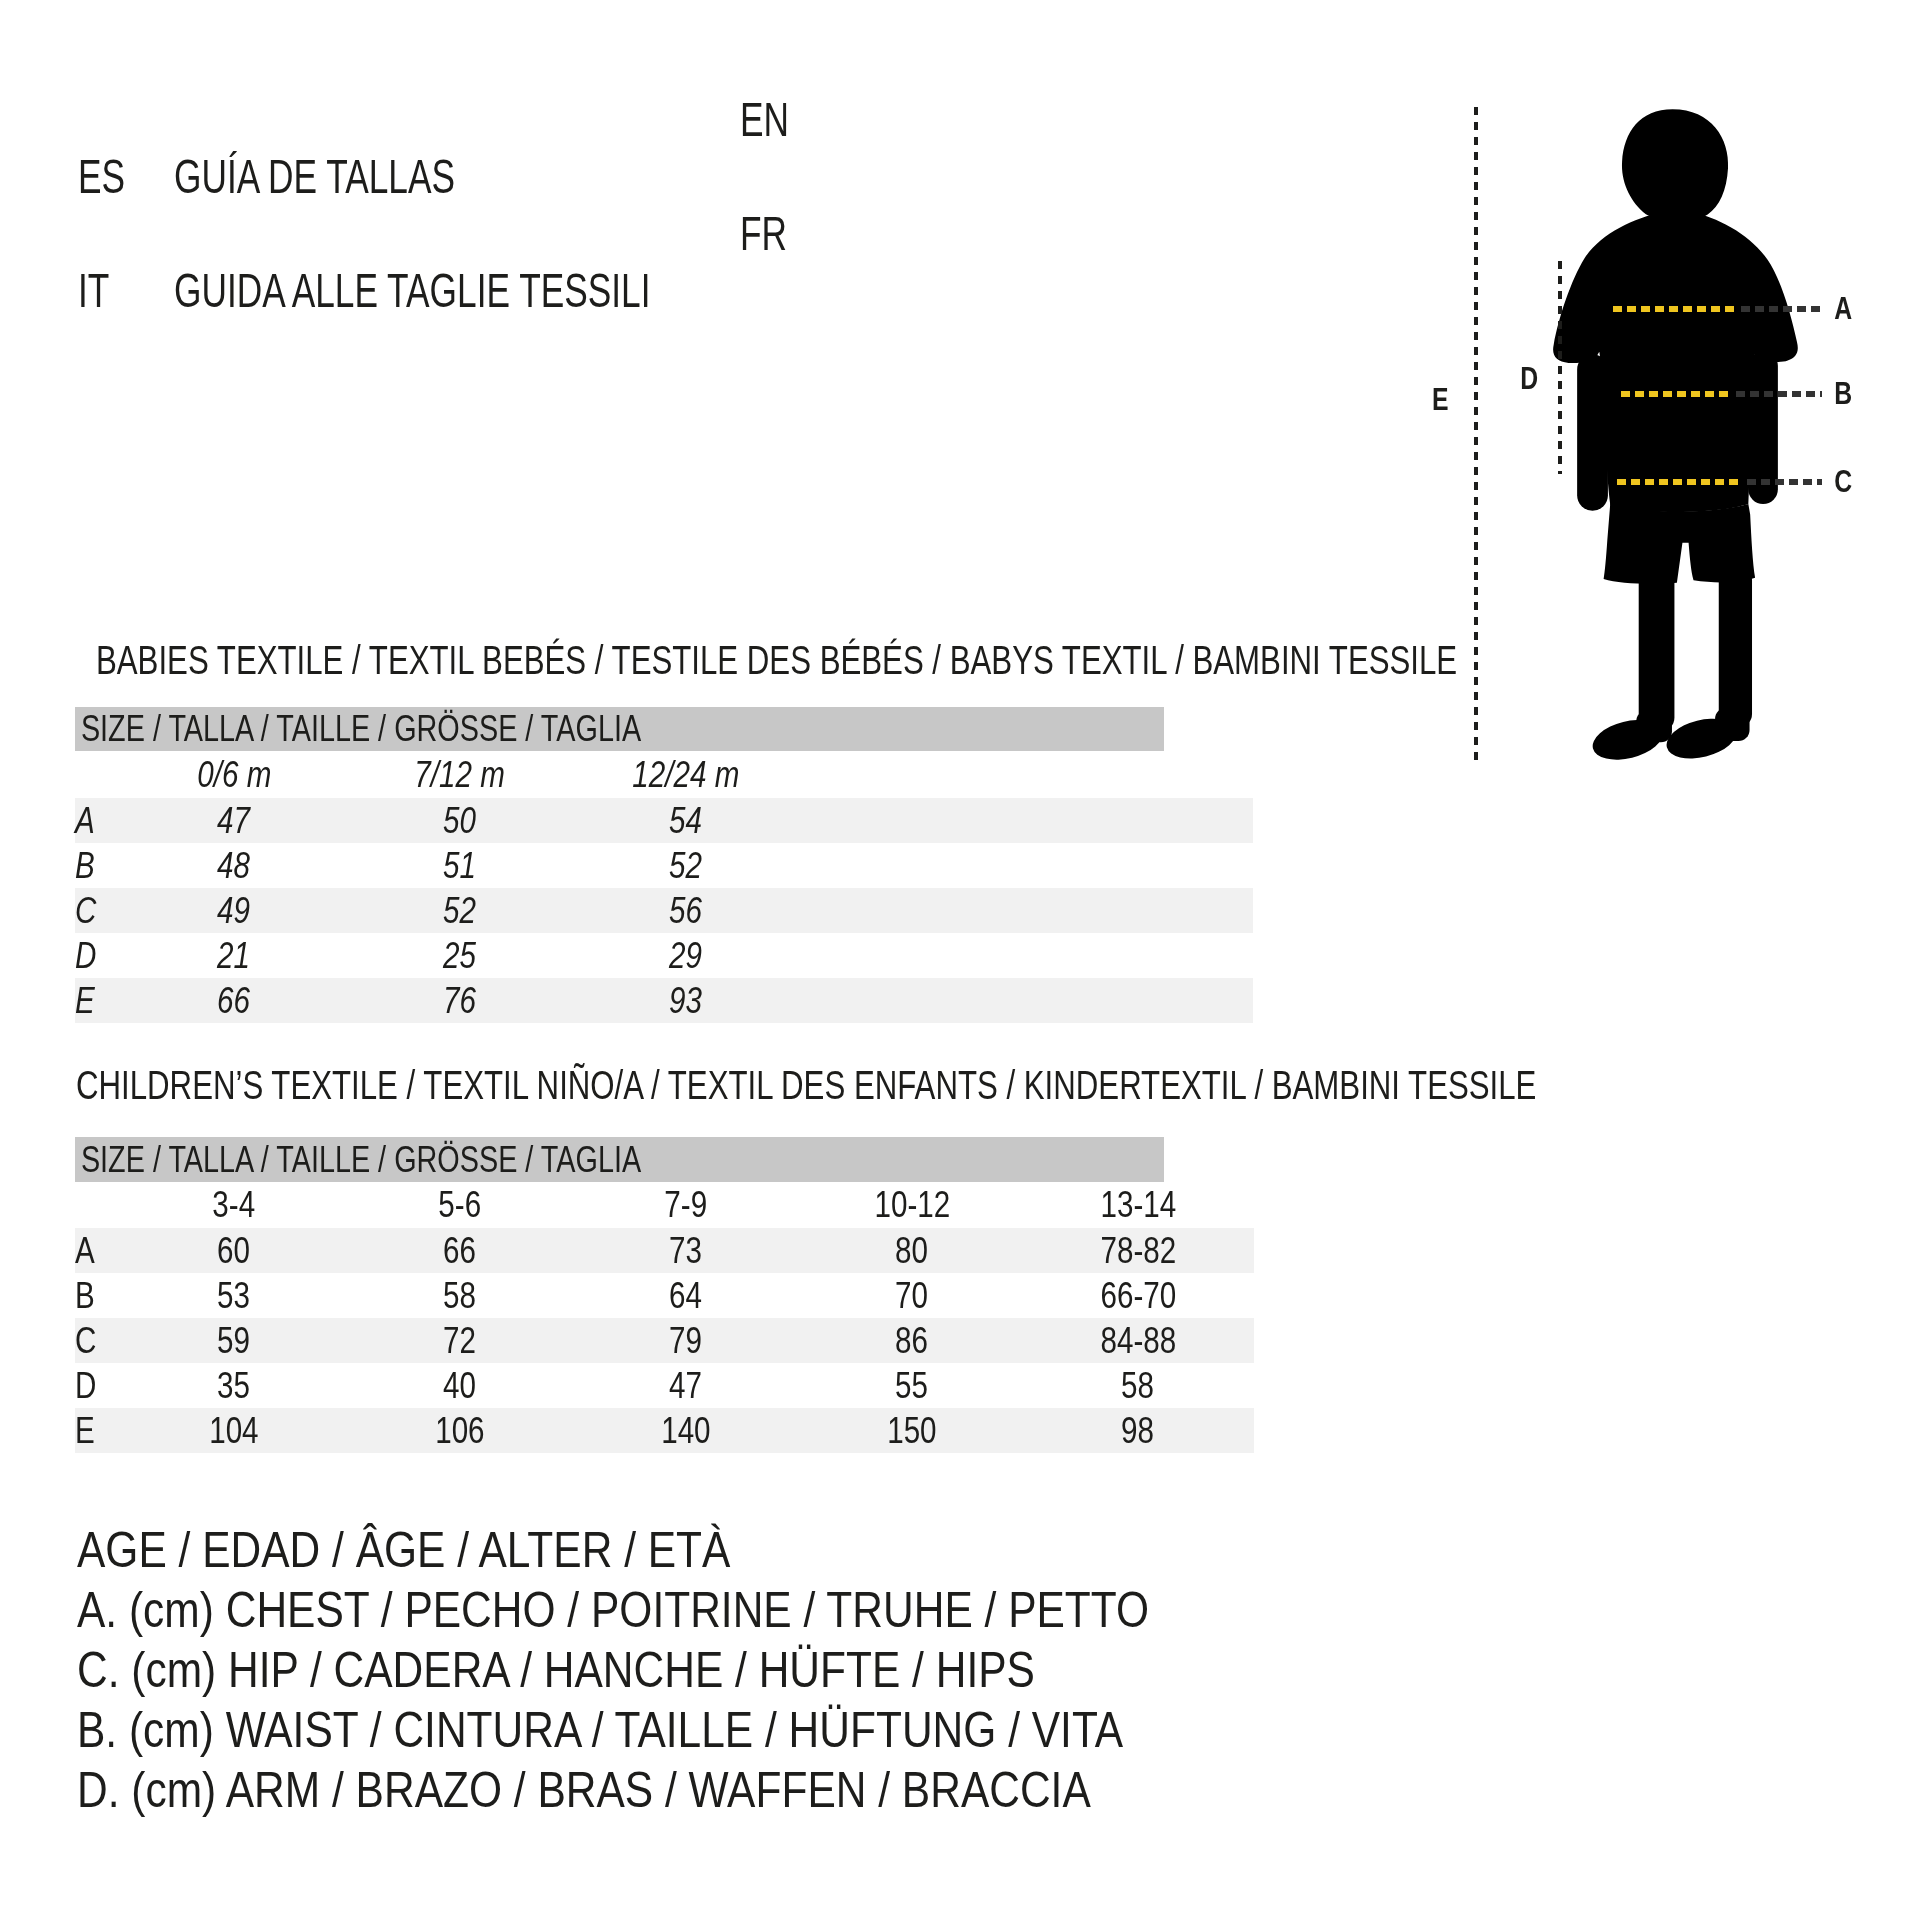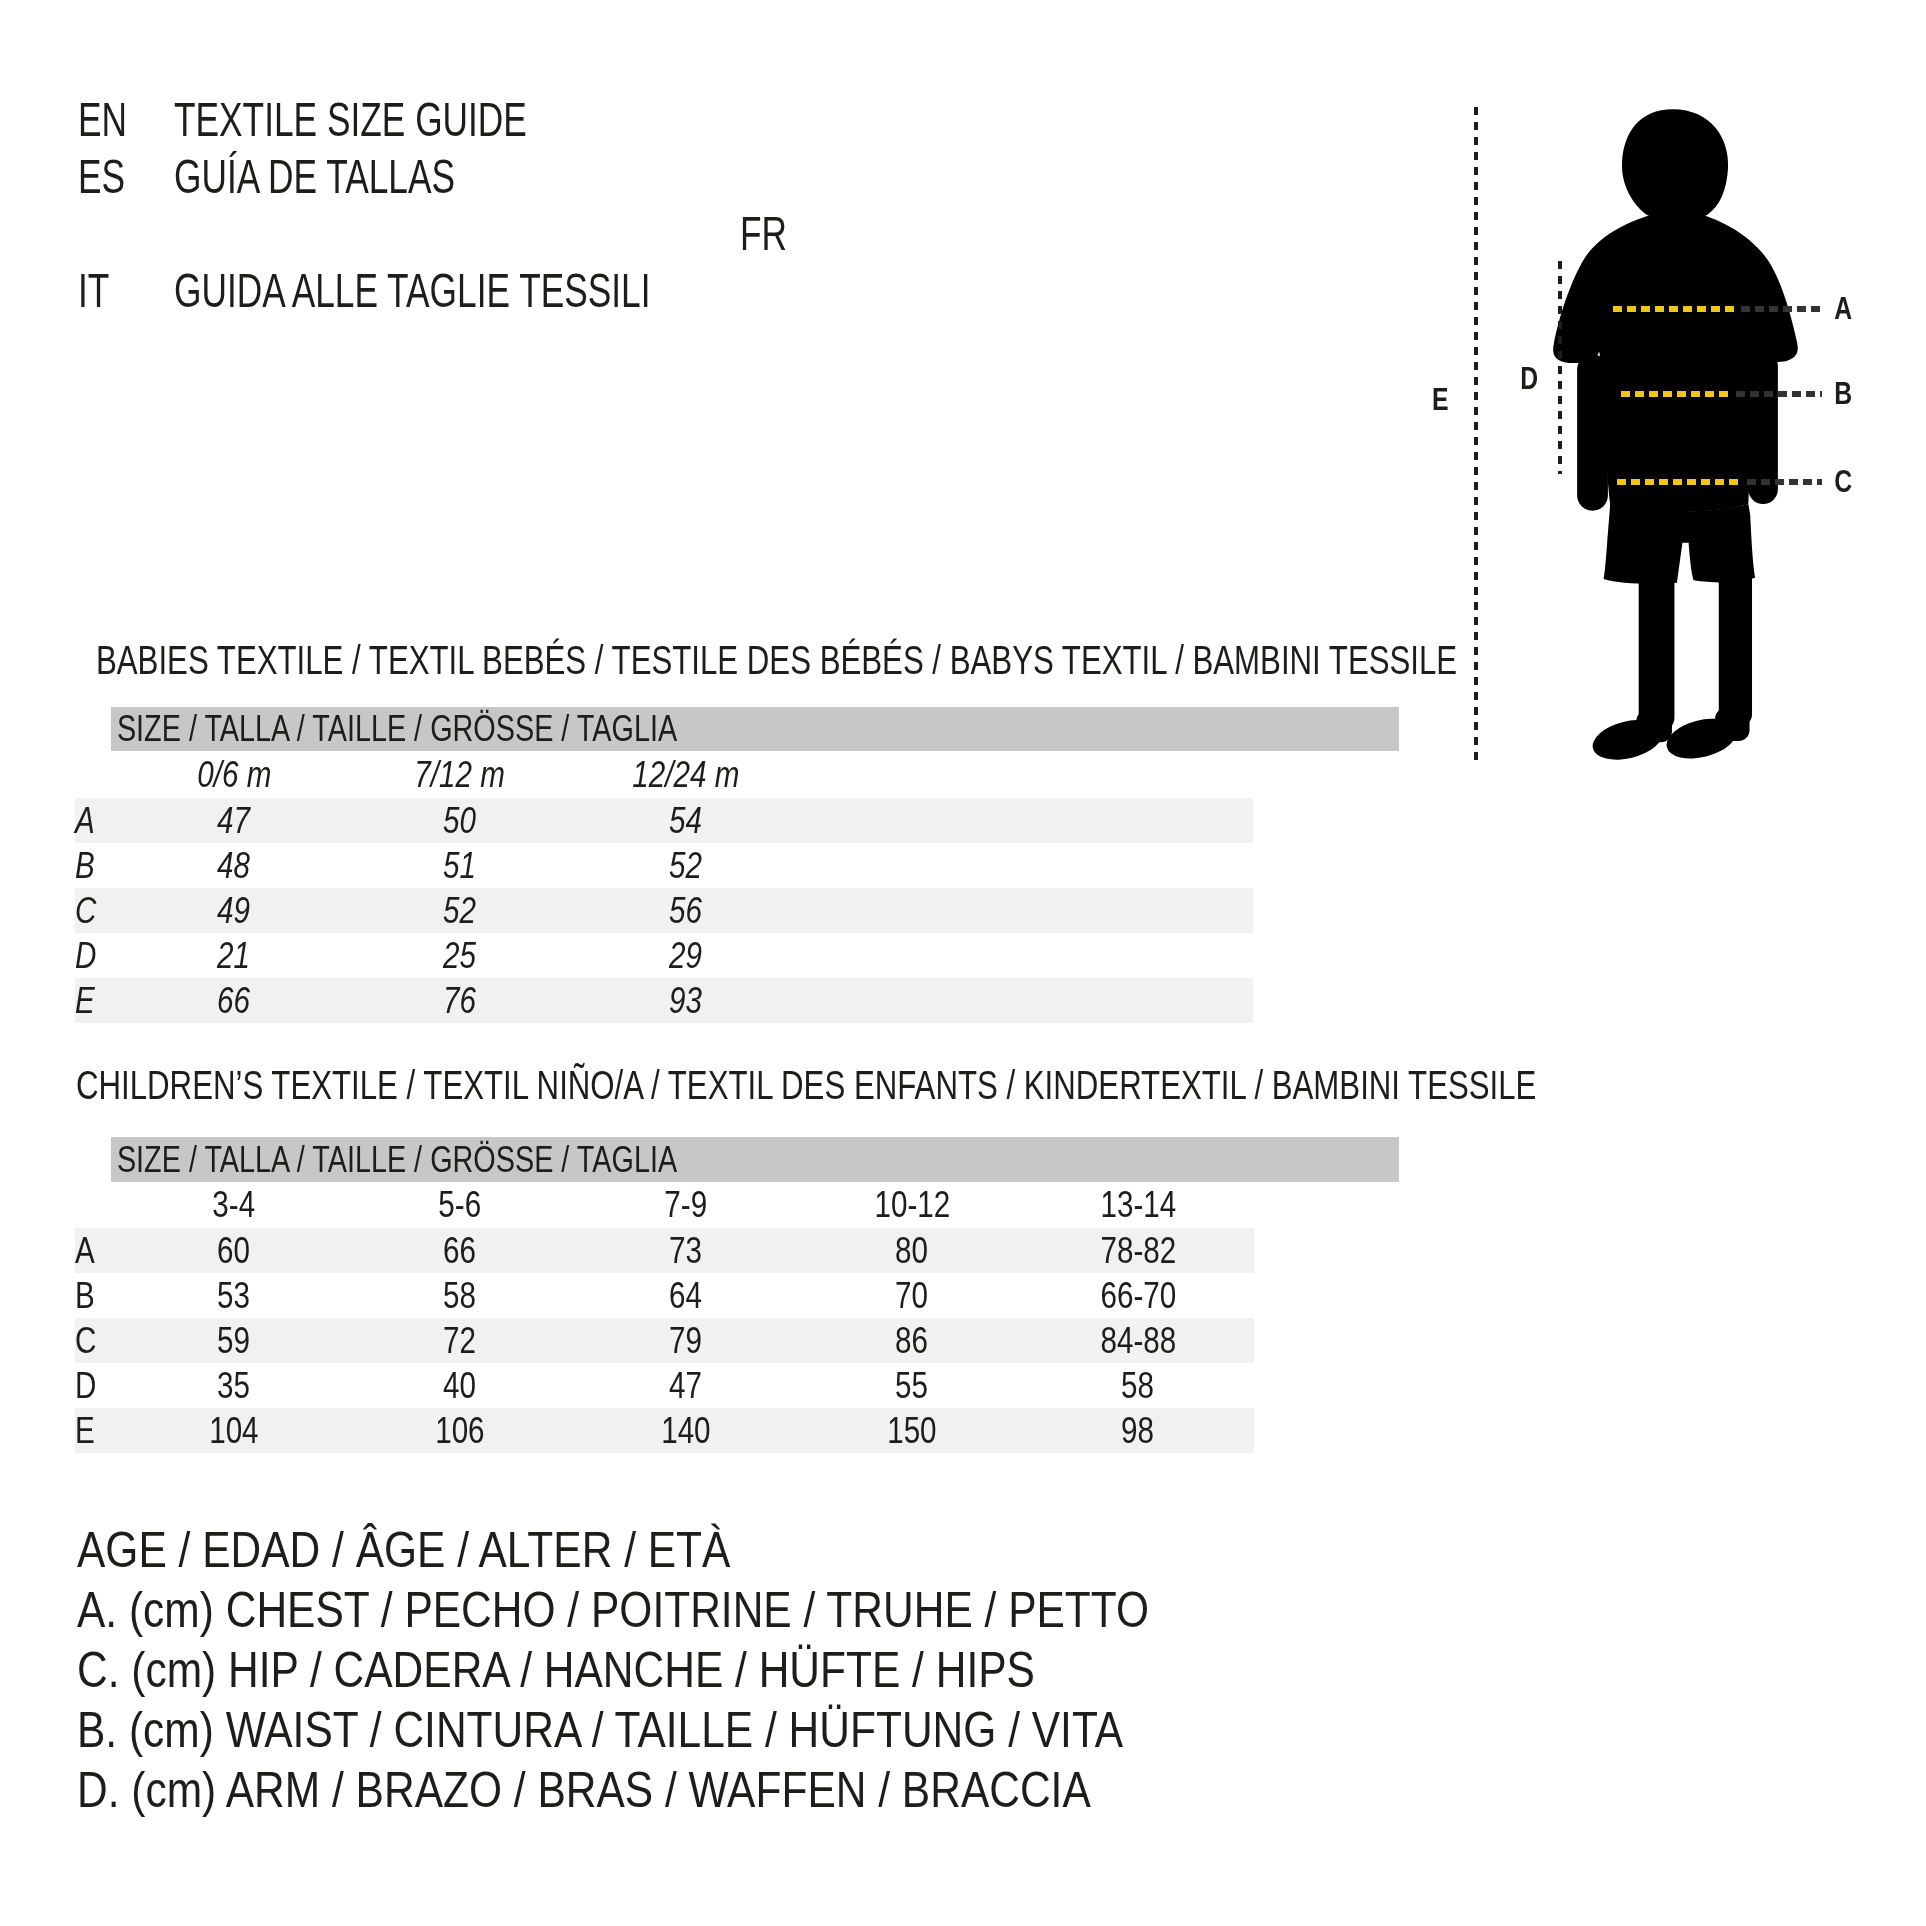--- a/index.html
+++ b/index.html
@@ -24,21 +24,21 @@
   .lang-row{display:flex;height:57px;line-height:57px;font-size:49px;justify-content:flex-end;}
   .lang-code{width:96px;flex:0 0 96px;}
   .lang-title{flex:1 1 auto;}
 
   
   .section-heading{position:absolute;left:76px;font-size:40px;line-height:40px;white-space:nowrap;}
   .heading-babies{top:640px;margin-left:20px;}
   .heading-children{top:1065px;}
 
   
-  .size-bar{position:absolute;left:75px;width:1288px;background:#c7c7c7;font-size:36px;margin-left:36px;}
+  .size-bar{position:absolute;left:75px;width:1089px;background:#c7c7c7;font-size:36px;}
   .size-bar-babies{top:707px;height:44px;line-height:44px;}
   .size-bar-children{top:1137px;height:45px;line-height:45px;}
   .size-bar .cx{padding-left:7.4px;}
 
   
   table.size-table{position:absolute;left:75px;width:1177px;border-collapse:collapse;table-layout:fixed;}
   .table-babies{top:752px;font-style:italic;}
   .table-children{top:1182px;}
   table.size-table td{padding:0;font-size:37px;vertical-align:middle;}
   tr.hdr-row td{height:46px;}
@@ -73,21 +73,20 @@
   .marker-e{left:1421px;top:386px;}
 </style>
 </head>
 <body>
 
 <div class="page">
 
   <div class="lang-list">
     <div class="lang-row">
       <span class="lang-code"><span class="cx f72">EN</span></span>
-      <span class="lang-title"><span class="cx f72">TEXTILE SIZE GUIDE</span></span>
     </div>
     <div class="lang-row">
       <span class="lang-code"><span class="cx f72">ES</span></span>
       <span class="lang-title"><span class="cx f72">GUÍA DE TALLAS</span></span>
     </div>
     <div class="lang-row">
       <span class="lang-code"><span class="cx f72">FR</span></span>
     </div>
     <div class="lang-row">
       <span class="lang-code"><span class="cx f72">IT</span></span>

